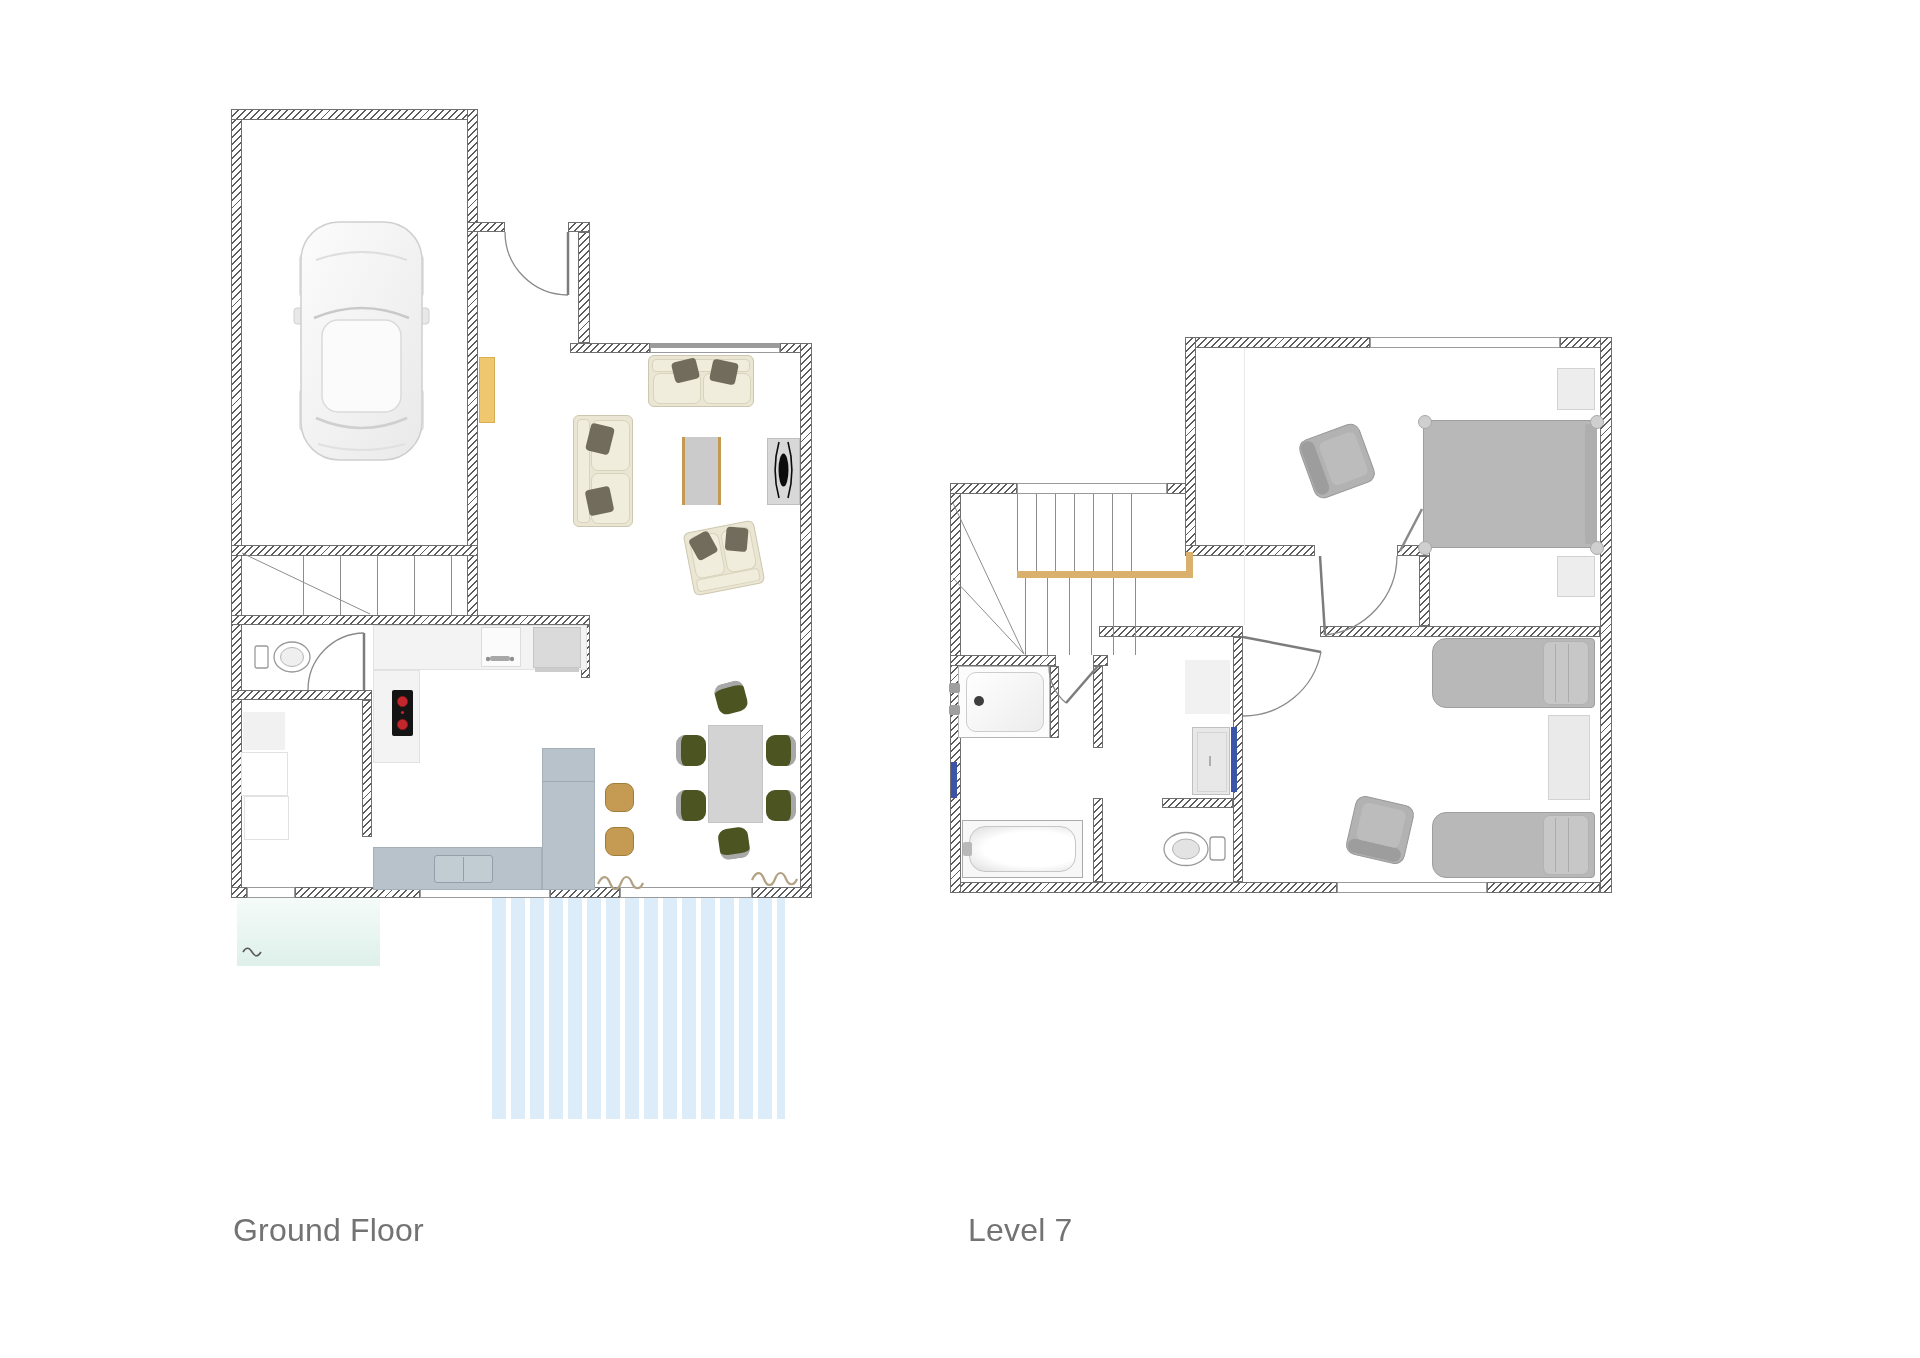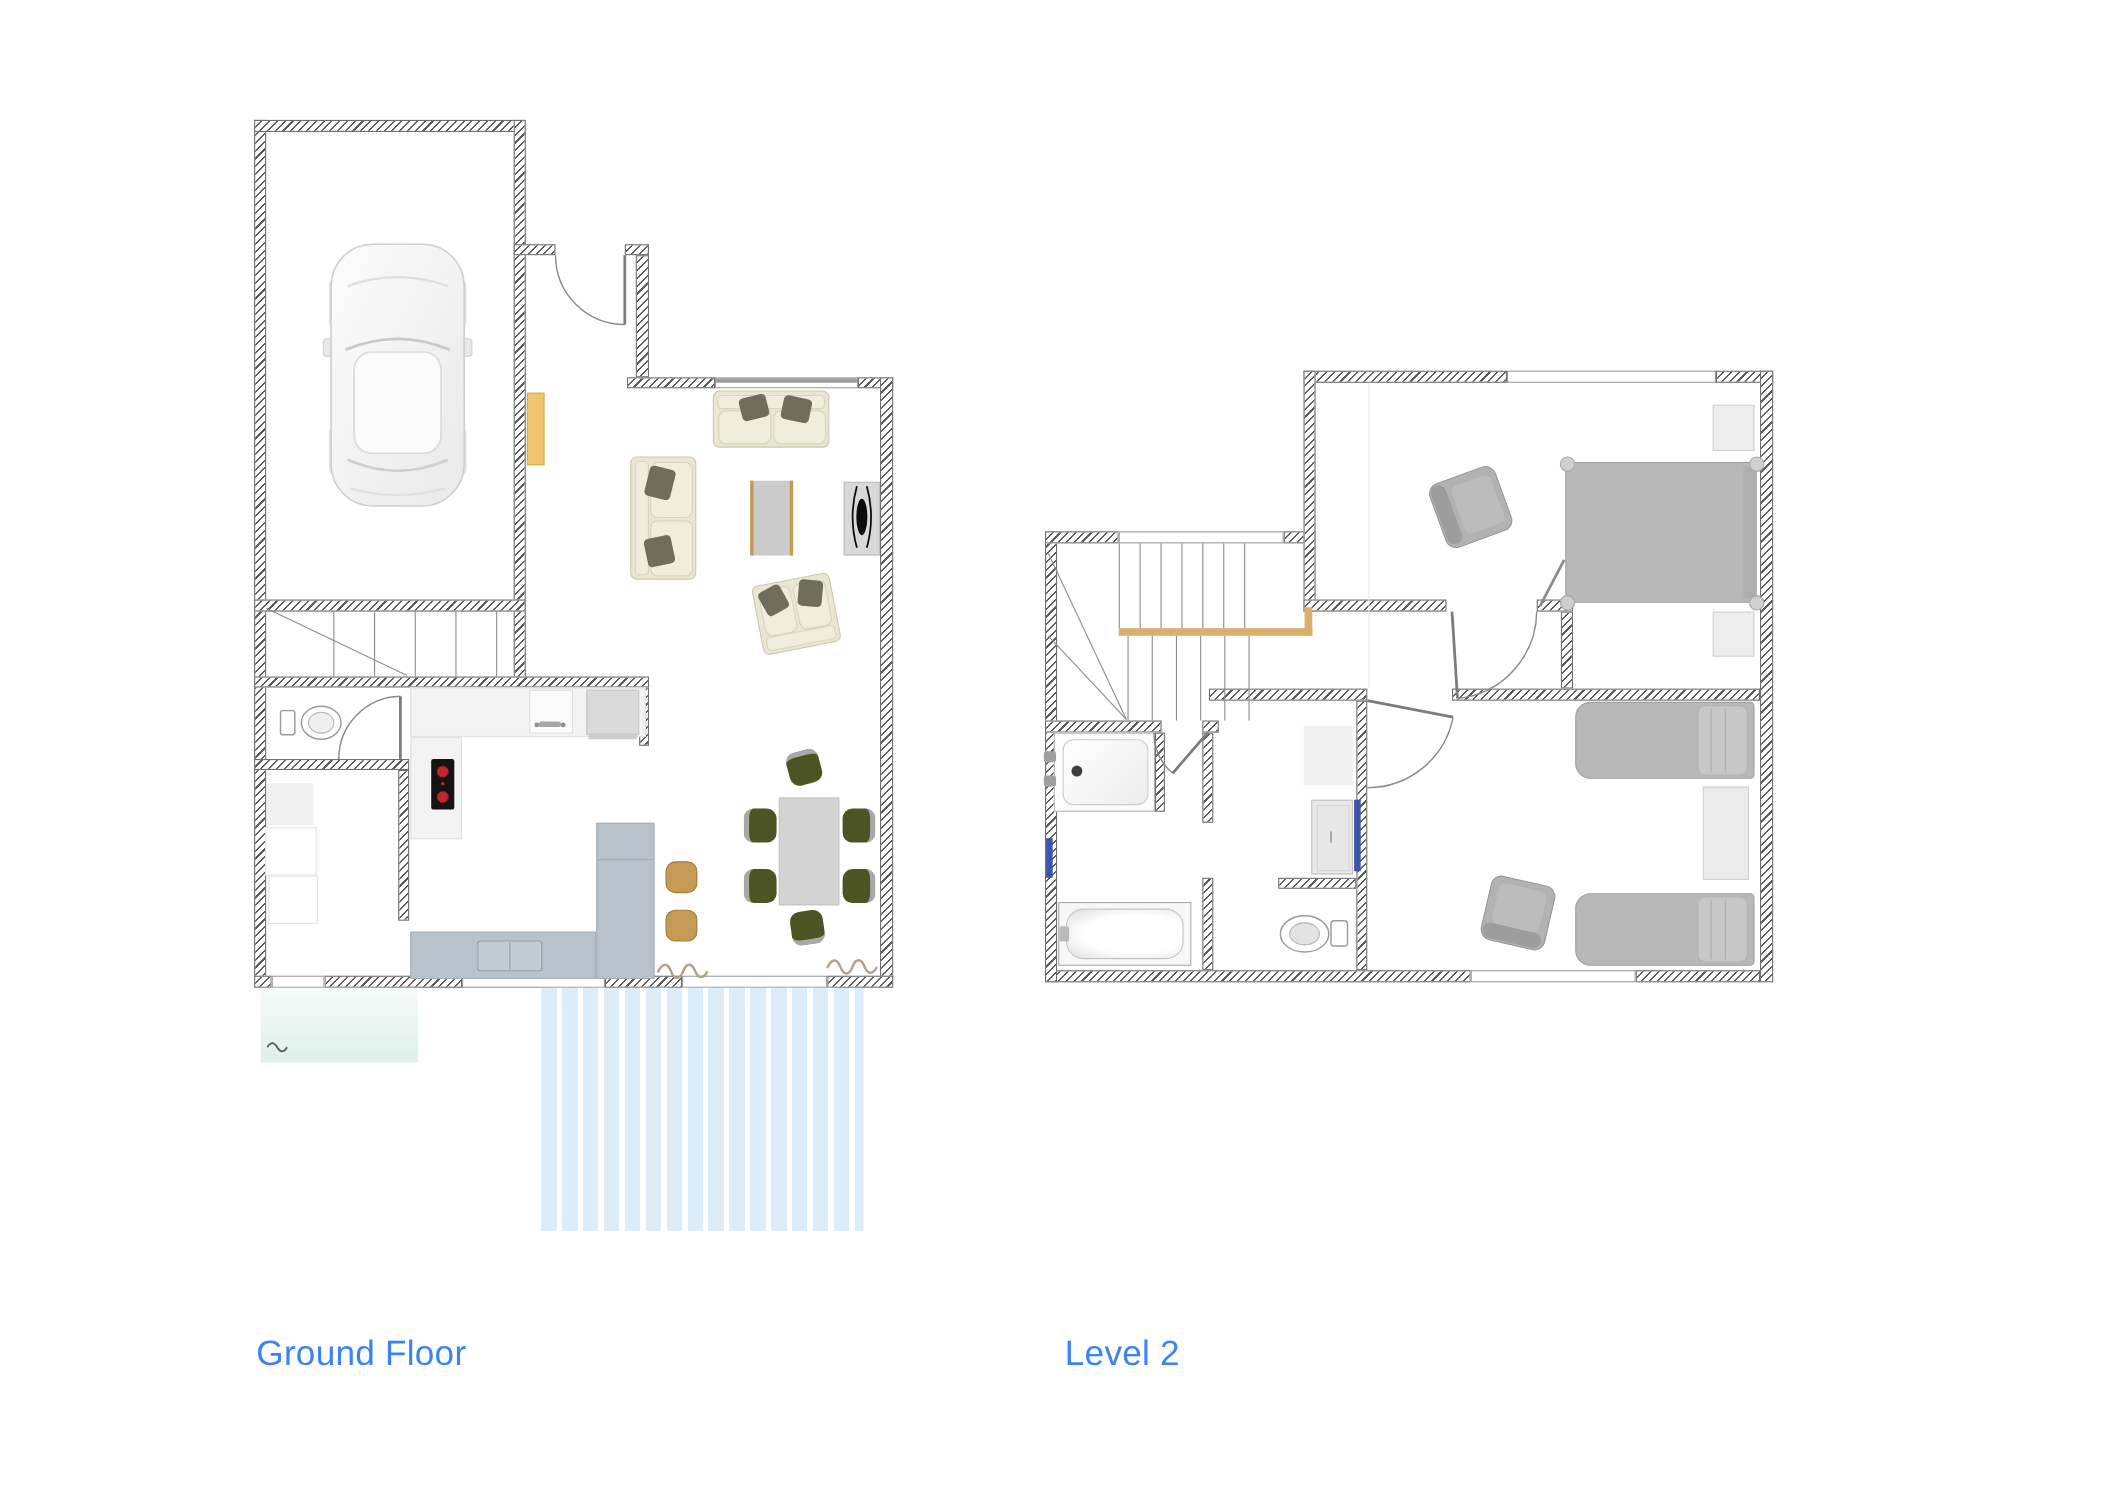--- a/index.html
+++ b/index.html
@@ -16,21 +16,21 @@
   .tread{position:absolute;width:1px;background:#8d8d8d;}
   .counter{position:absolute;box-sizing:border-box;background:#f3f3f3;border:1px solid #e2e2e2;}
   .island{position:absolute;box-sizing:border-box;background:#b7c2ca;border:1px solid #a4afb8;}
   .sofa{position:absolute;box-sizing:border-box;background:#eae6d3;border:1.5px solid #ccc7ae;border-radius:6px;}
   .sofa .back{position:absolute;box-sizing:border-box;background:#f1eddd;border:1px solid #d8d3bb;border-radius:4px;}
   .sofa .cush{position:absolute;box-sizing:border-box;background:#f1eddd;border:1px solid #d8d3bb;border-radius:7px;}
   .pillow{position:absolute;background:#716c5b;border-radius:4px;}
   .chair{position:absolute;box-sizing:border-box;width:30px;height:31px;background:#4c5422;border-radius:9px;}
   .stool{position:absolute;box-sizing:border-box;width:29px;height:29px;background:#c59b53;
          border:1px solid #a07c39;border-radius:9px;}
-  .floor-label{position:absolute;font-size:32px;color:#3b82f6;letter-spacing:.2px;}
+  .floor-label{position:absolute;font-size:32px;color:#737373;letter-spacing:.2px;}
   .bedgray{position:absolute;box-sizing:border-box;background:#b8b8b8;border:1px solid #9e9e9e;}
   .paleunit{position:absolute;box-sizing:border-box;background:#ededed;border:1px solid #d2d2d2;}
   .bluestrip{position:absolute;background:#3d55a8;}
   svg.overlay{position:absolute;left:0;top:0;pointer-events:none;}
 </style>
 </head>
 <body>
 
 <div id="plan">
 
@@ -306,14 +306,14 @@
     <g>
       <rect x="1210" y="837" width="15" height="23" rx="3" fill="#ffffff" stroke="#9a9a9a" stroke-width="1.3"></rect>
       <ellipse cx="1186" cy="849" rx="22" ry="16.5" fill="#ffffff" stroke="#9a9a9a" stroke-width="1.3"></ellipse>
       <ellipse cx="1186" cy="849" rx="13.5" ry="10" fill="#e3e3e3" stroke="#b3b3b3" stroke-width="1"></ellipse>
     </g>
     <circle cx="979" cy="701" r="5" fill="#3e3e3e"></circle>
     <line x1="1210" y1="756" x2="1210" y2="766" stroke="#9a9a9a" stroke-width="1.5"></line>
   </svg>
 
   <div class="floor-label" style="left:233px;top:1212px;">Ground Floor</div>
-  <div class="floor-label" style="left:968px;top:1212px;">Level 2</div>
+  <div class="floor-label" style="left:968px;top:1212px;">Level 7</div>
 </div>
 
 </body></html>

